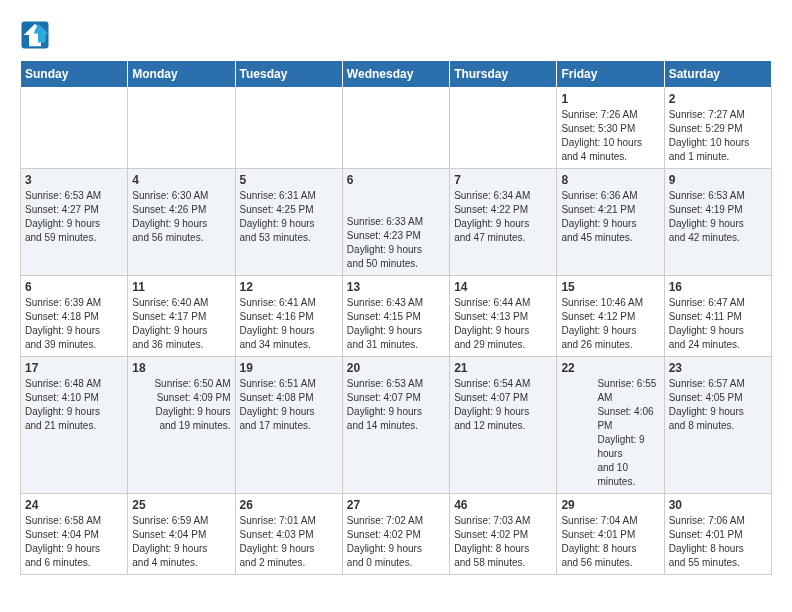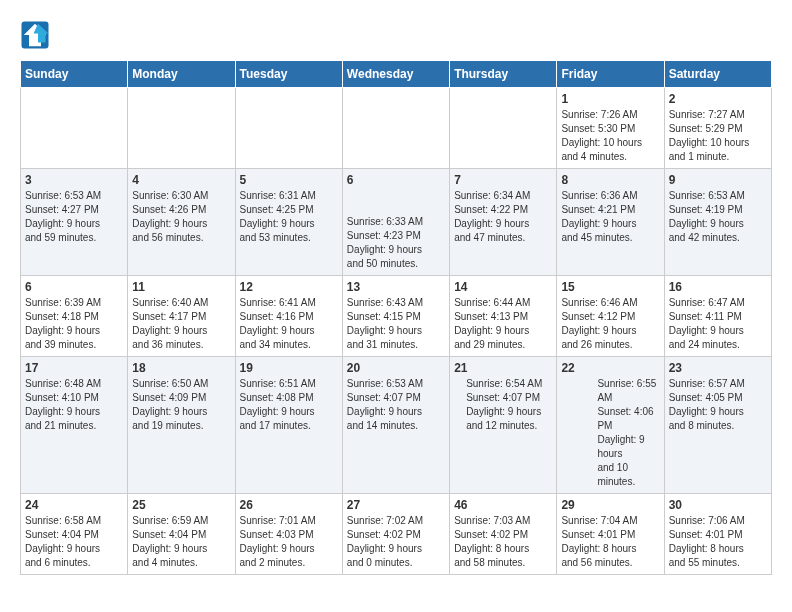--- a/index.html
+++ b/index.html
@@ -227,21 +227,21 @@
         </td>
         <td>
           <span class="day-number">14</span>
           <div class="day-info" style="white-space: pre-line;">Sunrise: 6:44 AM
 Sunset: 4:13 PM
 Daylight: 9 hours
 and 29 minutes.</div>
         </td>
         <td>
           <span class="day-number">15</span>
-          <div class="day-info" style="white-space: pre-line;">Sunrise: 6:46 AM
+          <div class="day-info" style="white-space: pre-line;">Sunrise: 10:46 AM
 Sunset: 4:12 PM
 Daylight: 9 hours
 and 26 minutes.</div>
         </td>
         <td>
           <span class="day-number">16</span>
           <div class="day-info" style="white-space: pre-line;">Sunrise: 6:47 AM
 Sunset: 4:11 PM
 Daylight: 9 hours
 and 24 minutes.</div>
@@ -250,42 +250,42 @@
       <tr>
         <td>
           <span class="day-number">17</span>
           <div class="day-info" style="white-space: pre-line;">Sunrise: 6:48 AM
 Sunset: 4:10 PM
 Daylight: 9 hours
 and 21 minutes.</div>
         </td>
         <td>
           <span class="day-number">18</span>
-          <div class="day-info" style="white-space: pre-line;">Sunrise: 6:50 AM
+          <div class="day-info" style="white-space: pre-line; text-align: right;">Sunrise: 6:50 AM
 Sunset: 4:09 PM
 Daylight: 9 hours
 and 19 minutes.</div>
         </td>
         <td>
           <span class="day-number">19</span>
           <div class="day-info" style="white-space: pre-line;">Sunrise: 6:51 AM
 Sunset: 4:08 PM
 Daylight: 9 hours
 and 17 minutes.</div>
         </td>
         <td>
           <span class="day-number">20</span>
           <div class="day-info" style="white-space: pre-line;">Sunrise: 6:53 AM
 Sunset: 4:07 PM
 Daylight: 9 hours
 and 14 minutes.</div>
         </td>
         <td>
           <span class="day-number">21</span>
-          <div class="day-info" style="white-space: pre-line; margin-left: 12px;">Sunrise: 6:54 AM
+          <div class="day-info" style="white-space: pre-line;">Sunrise: 6:54 AM
 Sunset: 4:07 PM
 Daylight: 9 hours
 and 12 minutes.</div>
         </td>
         <td>
           <span class="day-number">22</span>
           <div class="day-info" style="white-space: pre-line; margin-left: 36px;">Sunrise: 6:55 AM
 Sunset: 4:06 PM
 Daylight: 9 hours
 and 10 minutes.</div>

